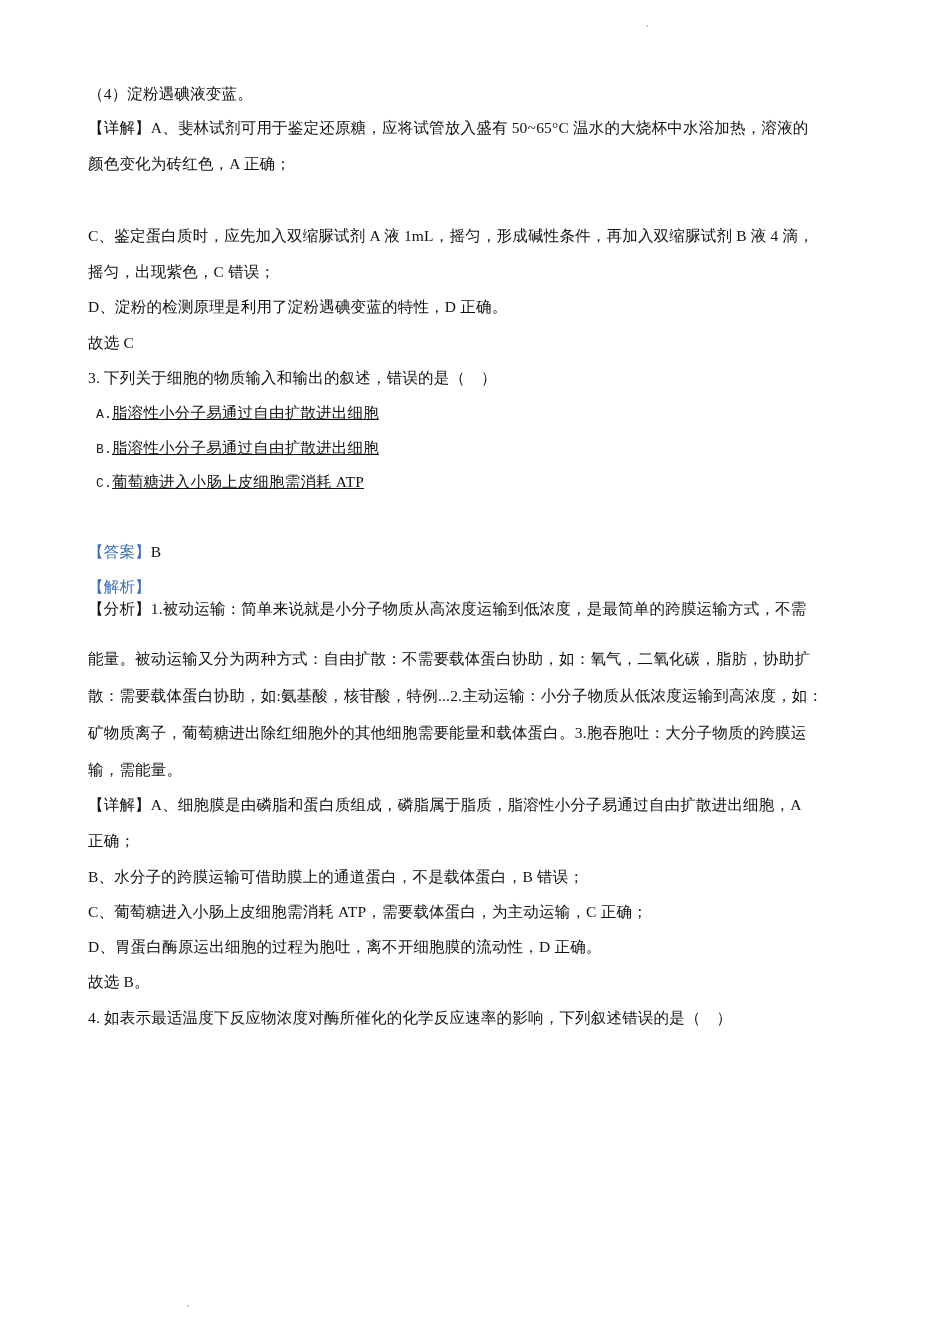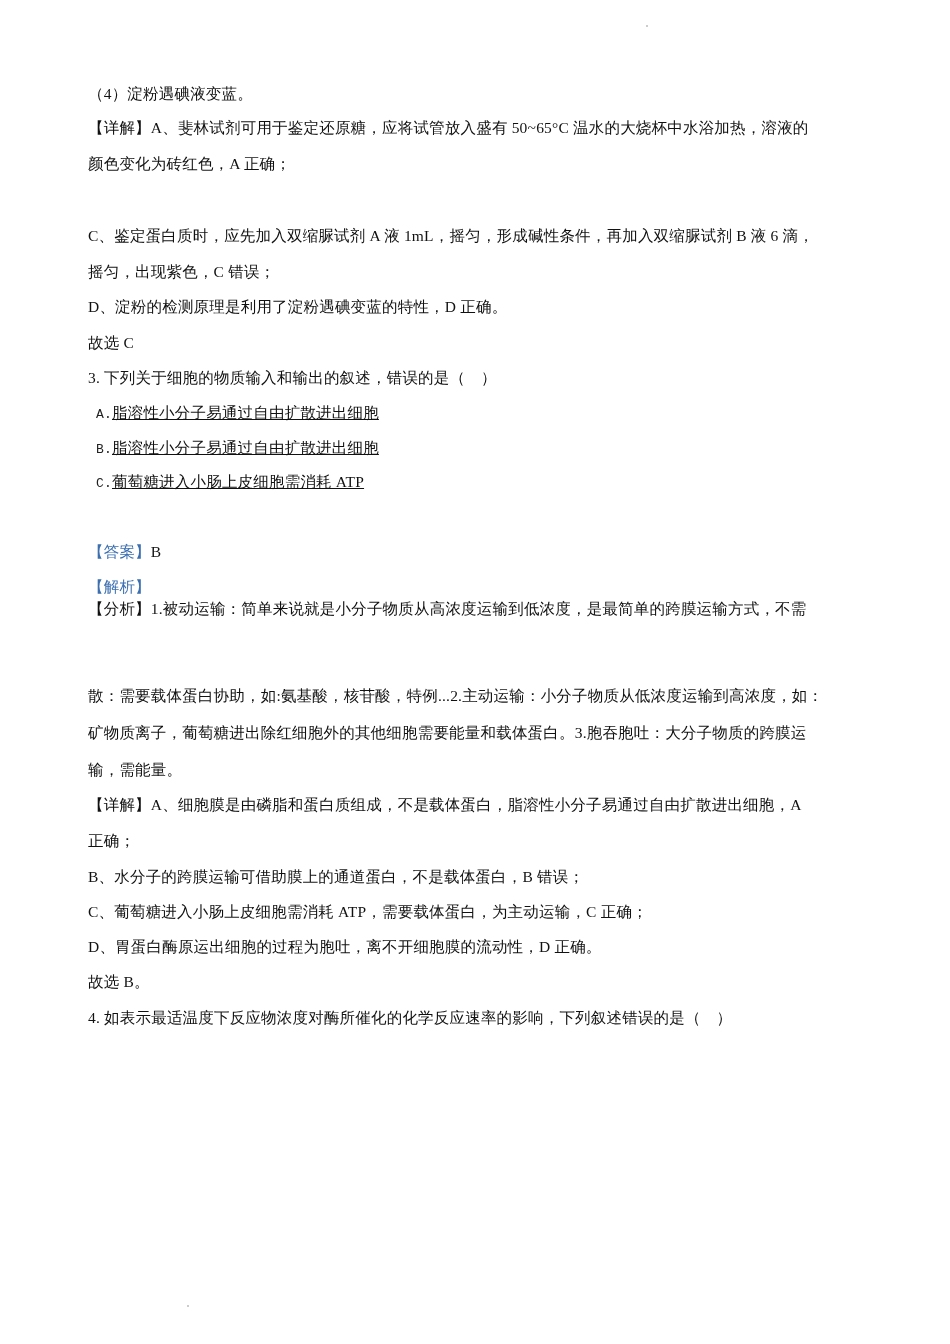--- a/index.html
+++ b/index.html
@@ -15,21 +15,21 @@
 </head>
 <body>
 
 <div class="page">
   <div class="speck" style="left:646px; top:25px;"></div>
   <div class="speck" style="left:187px; top:1305px;"></div>
 
   <div class="line" style="top:84px">（4）淀粉遇碘液变蓝。</div>
   <div class="line" style="top:118px">【详解】A、斐林试剂可用于鉴定还原糖，应将试管放入盛有 50~65°C 温水的大烧杯中水浴加热，溶液的</div>
   <div class="line" style="top:154px">颜色变化为砖红色，A 正确；</div>
-  <div class="line" style="top:226px">C、鉴定蛋白质时，应先加入双缩脲试剂 A 液 1mL，摇匀，形成碱性条件，再加入双缩脲试剂 B 液 6 滴，</div>
+  <div class="line" style="top:226px">C、鉴定蛋白质时，应先加入双缩脲试剂 A 液 1mL，摇匀，形成碱性条件，再加入双缩脲试剂 B 液 4 滴，</div>
   <div class="line" style="top:262px">摇匀，出现紫色，C 错误；</div>
   <div class="line" style="top:297px">D、淀粉的检测原理是利用了淀粉遇碘变蓝的特性，D 正确。</div>
   <div class="line" style="top:333px">故选 C</div>
   <div class="line" style="top:368px">3. 下列关于细胞的物质输入和输出的叙述，错误的是（　）</div>
 
   <div class="line opt" style="top:403px">
     <span class="letter">A.</span><span>脂溶性小分子易通过自由扩散进出细胞</span>
   </div>
   <div class="line opt" style="top:438px">
     <span class="letter">B.</span><span>脂溶性小分子易通过自由扩散进出细胞</span>
@@ -39,23 +39,24 @@
   </div>
 
   <div class="line" style="top:542px">
     <span class="blue">【答案】</span><span>B</span>
   </div>
   <div class="line" style="top:577px">
     <span class="blue">【解析】</span>
   </div>
 
   <div class="line" style="top:599px">【分析】1.被动运输：简单来说就是小分子物质从高浓度运输到低浓度，是最简单的跨膜运输方式，不需</div>
+  <div class="line" style="top:649px">能量。被动运输又分为两种方式：自由扩散：不需要载体蛋白协助，如：氧气，二氧化碳，脂肪，协助扩</div>
   <div class="line" style="top:686px">散：需要载体蛋白协助，如:氨基酸，核苷酸，特例...2.主动运输：小分子物质从低浓度运输到高浓度，如：</div>
   <div class="line" style="top:723px">矿物质离子，葡萄糖进出除红细胞外的其他细胞需要能量和载体蛋白。3.胞吞胞吐：大分子物质的跨膜运</div>
   <div class="line" style="top:760px">输，需能量。</div>
-  <div class="line" style="top:795px">【详解】A、细胞膜是由磷脂和蛋白质组成，不是载体蛋白，脂溶性小分子易通过自由扩散进出细胞，A</div>
+  <div class="line" style="top:795px">【详解】A、细胞膜是由磷脂和蛋白质组成，磷脂属于脂质，脂溶性小分子易通过自由扩散进出细胞，A</div>
   <div class="line" style="top:831px">正确；</div>
   <div class="line" style="top:867px">B、水分子的跨膜运输可借助膜上的通道蛋白，不是载体蛋白，B 错误；</div>
   <div class="line" style="top:902px">C、葡萄糖进入小肠上皮细胞需消耗 ATP，需要载体蛋白，为主动运输，C 正确；</div>
   <div class="line" style="top:937px">D、胃蛋白酶原运出细胞的过程为胞吐，离不开细胞膜的流动性，D 正确。</div>
   <div class="line" style="top:972px">故选 B。</div>
   <div class="line" style="top:1008px">4. 如表示最适温度下反应物浓度对酶所催化的化学反应速率的影响，下列叙述错误的是（　）</div>
 </div>
 
 </body></html>

